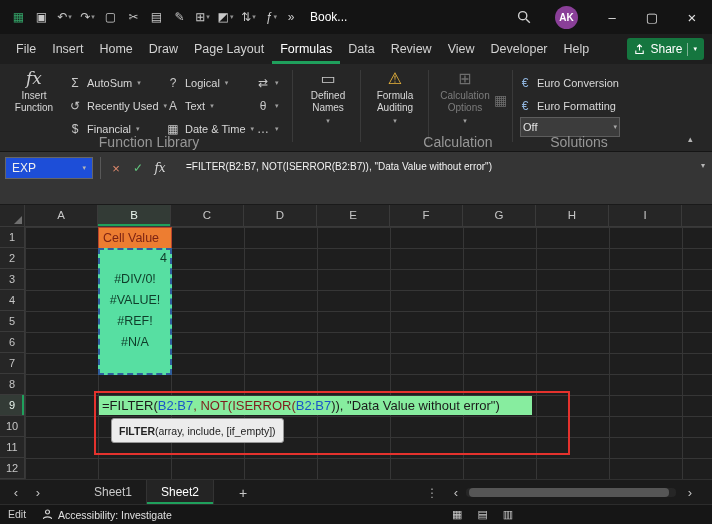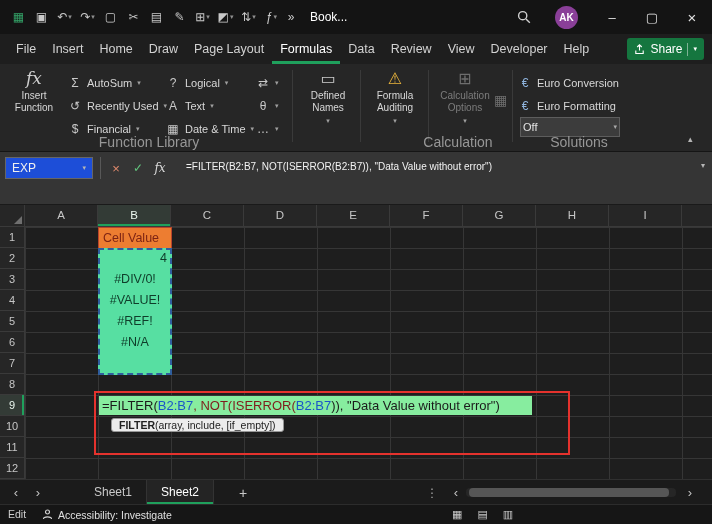--- a/index.html
+++ b/index.html
@@ -74,21 +74,21 @@
   .cells{position:absolute;left:25px;top:22px;width:687px;height:252px;
     background-image:linear-gradient(to right,#363636 1px,transparent 1px),linear-gradient(to bottom,#363636 1px,transparent 1px);
     background-size:73px 21px;}
   .cell-b1{position:absolute;left:73px;top:0;width:74px;height:22px;background:#ED7D31;border:1px solid #b8442c;color:#7e2414;font-size:12.5px;line-height:20px;padding-left:4px;}
   .range-b2b7{position:absolute;left:73px;top:21px;width:74px;height:127px;background:#57dfa2;outline:2px dashed #2f5e9e;outline-offset:-2px;}
   .rcell{height:21px;line-height:21px;font-size:12.5px;color:#0f3d2a;}
   .rcell.num{text-align:right;padding-right:5px;}
   .rcell.err{text-align:center;}
   .formularow{position:absolute;left:74px;top:169px;width:433px;height:19px;background:#87ed9f;display:flex;align-items:center;padding-left:3px;font-size:13px;white-space:nowrap;}
   .redbox{position:absolute;left:69px;top:164px;width:476px;height:64px;border:2px solid #e5322d;pointer-events:none;z-index:4;}
-  .tooltip{position:absolute;left:86px;top:191px;height:14px;background:#ececec;border:1px solid #969696;border-radius:3px;display:inline-flex;align-items:center;padding:0 7px;font-size:10.5px;color:#222;white-space:nowrap;z-index:5;}
+  .tooltip{position:absolute;left:86px;top:191px;height:25px;background:#ececec;border:1px solid #969696;border-radius:3px;display:inline-flex;align-items:center;padding:0 7px;font-size:10.5px;color:#222;white-space:nowrap;z-index:5;}
   .tooltip .fn{font-weight:bold;}
 
   
   .tabbar{position:absolute;top:479px;left:0;width:712px;height:25px;background:#1b1b1b;border-top:1px solid #303030;}
   .tnav{position:absolute;top:0;height:25px;width:20px;display:flex;align-items:center;justify-content:center;color:#c2c2c2;font-size:13px;}
   .sheettab{position:absolute;top:0;height:24px;display:flex;align-items:center;padding:0 14px;font-size:12px;color:#c9c9c9;border-right:1px solid #333;}
   .sheettab.active{color:#fff;background:#242424;box-shadow:inset 0 -2px 0 #1fa05c;border-left:1px solid #333;}
   .addsheet{position:absolute;left:232px;top:0;width:22px;height:25px;display:flex;align-items:center;justify-content:center;color:#c9c9c9;font-size:14px;}
   .tabmenu{position:absolute;left:424px;top:0;height:25px;width:16px;display:flex;align-items:center;justify-content:center;color:#a8a8a8;font-size:12px;}
   .hscroll-track{position:absolute;left:466px;top:8px;width:210px;height:9px;background:#262626;border-radius:4px;}

